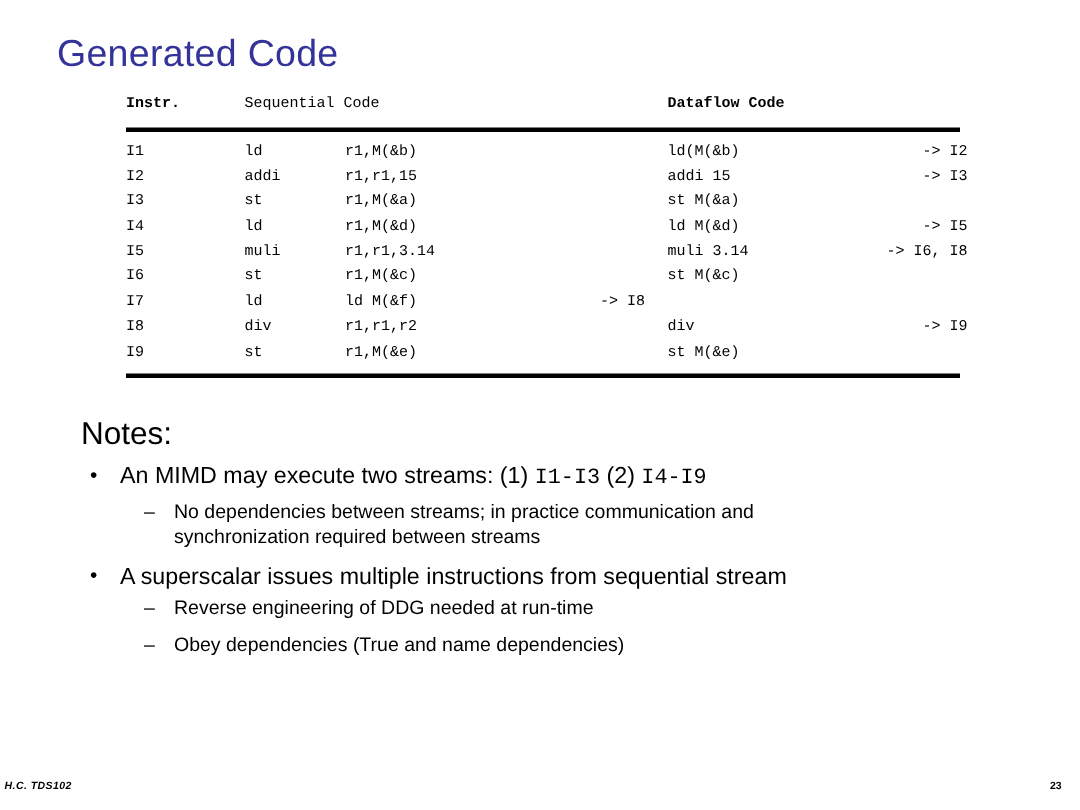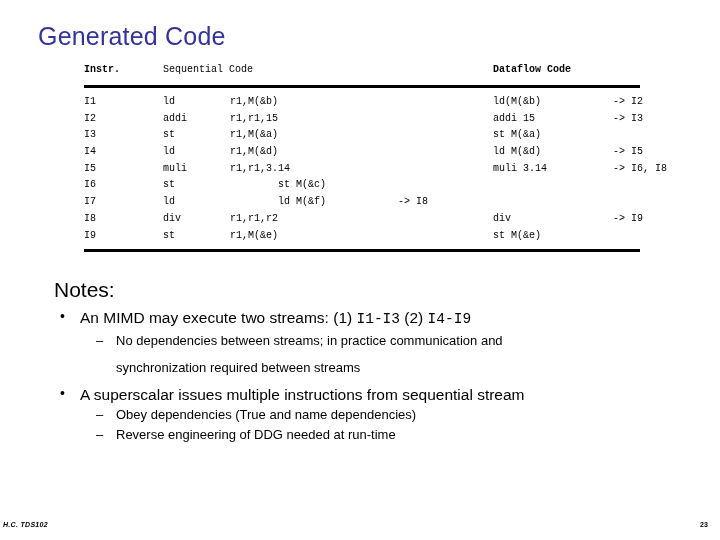--- a/index.html
+++ b/index.html
@@ -48,22 +48,22 @@
   #rule-bottom { margin-top: 5px; }
 
   .trow {
     display: flex;
     white-space: pre;
     height: 16.7px;
   }
   .c-instr  { width: 79px; flex: 0 0 79px; }
   .c-op     { width: 67px; flex: 0 0 67px; }
   .c-args   { width: 215px; flex: 0 0 215px; }
-  .c-df     { width: 120px; flex: 0 0 120px; margin-left: 48px; }
-  .c-arrow  { width: 80px; flex: 0 0 80px; }
+  .c-df     { width: 120px; flex: 0 0 120px; }
+  .c-arrow  { width: 80px; flex: 0 0 80px; text-align: right; }
 
   .thead .c-instr,
   .thead .c-op,
   .thead .c-args,
   .thead .c-df { font-weight: bold; }
   .thead { height: 17px; }
   .thead .seqhead { width: 282px; flex: 0 0 282px; }
 
   
   #notes-heading {
@@ -95,21 +95,21 @@
     position: absolute;
     left: 6px;
     top: -1px;
     font-size: 14px;
   }
   .b2 {
     position: relative;
     padding-left: 62px;
     font-size: 13px;
     line-height: 16px;
-    margin-bottom: 11px;
+    margin-bottom: 1px;
   }
   .b2::before {
     content: "\2013";
     position: absolute;
     left: 42px;
     top: 0px;
     font-size: 13px;
   }
   .mono {
     font-family: "Liberation Mono", "DejaVu Sans Mono", monospace;
@@ -189,20 +189,21 @@
     <div class="trow" data-name="table-row">
       <span class="c-instr" data-name="cell-instr">I5</span>
       <span class="c-op" data-name="cell-opcode">muli</span>
       <span class="c-args" data-name="cell-operands">r1,r1,3.14</span>
       <span class="c-df" data-name="cell-dataflow">muli 3.14</span>
       <span class="c-arrow" data-name="cell-dataflow-arrow">-&gt; I6, I8</span>
     </div>
     <div class="trow" data-name="table-row">
       <span class="c-instr" data-name="cell-instr">I6</span>
       <span class="c-op" data-name="cell-opcode">st</span>
+      <span class="c-args" data-name="cell-operands">r1,M(&amp;c)</span>
       <span class="c-df" data-name="cell-dataflow">st M(&amp;c)</span>
       <span class="c-arrow" data-name="cell-dataflow-arrow"></span>
     </div>
     <div class="trow" data-name="table-row">
       <span class="c-instr" data-name="cell-instr">I7</span>
       <span class="c-op" data-name="cell-opcode">ld</span>
       <span class="c-df" data-name="cell-dataflow">ld M(&amp;f)</span>
       <span class="c-arrow" data-name="cell-dataflow-arrow">-&gt; I8</span>
     </div>
     <div class="trow" data-name="table-row">
@@ -232,19 +233,19 @@
 
   <div class="b2" data-name="subbullet-no-dependencies">
     <span data-name="subbullet-no-dependencies-line1">No dependencies between streams; in practice communication and</span>
   </div>
   <div class="b2 gap-b" style="padding-left:62px;" data-name="subbullet-no-dependencies-cont">
     <span style="position:relative;left:0;" data-name="subbullet-no-dependencies-line2">synchronization  required between streams</span>
   </div>
 
   <div class="b1 gap-s" style="width:500px;" data-name="bullet-superscalar">A superscalar issues multiple instructions from sequential stream</div>
 
+  <div class="b2 gap-b" data-name="subbullet-reverse-engineering">Reverse engineering of DDG needed at run-time</div>
   <div class="b2 gap-xs" data-name="subbullet-obey-dependencies">Obey dependencies (True and name dependencies)</div>
-  <div class="b2 gap-b" data-name="subbullet-reverse-engineering">Reverse engineering of DDG needed at run-time</div>
 
 </div>
 
 <div id="footer-left" data-name="footer-course-label">H.C. TDS102</div>
 <div id="footer-page" data-name="footer-page-number">23</div>
 
 </body></html>

